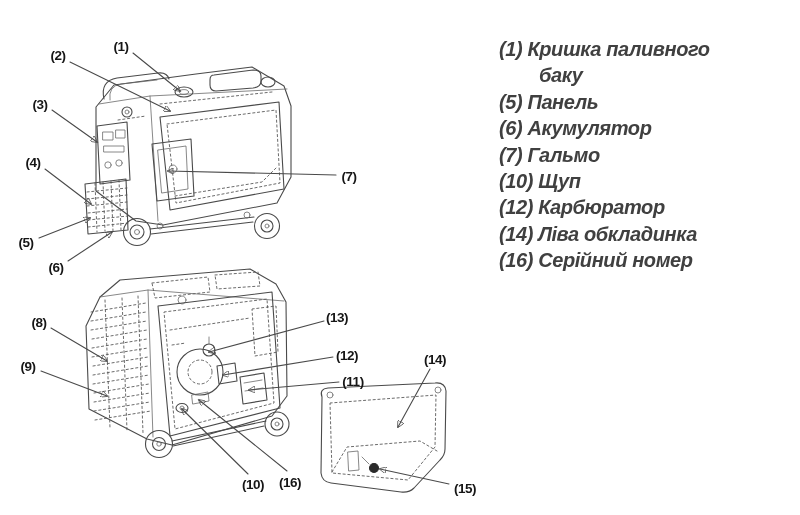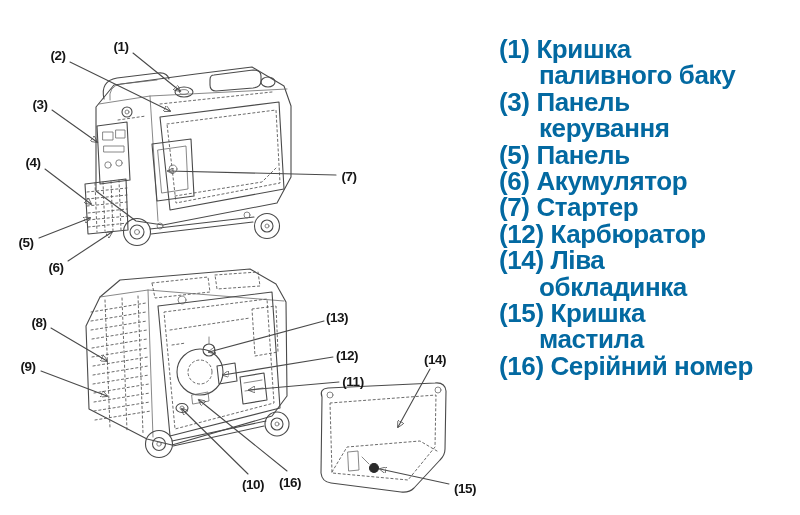--- a/index.html
+++ b/index.html
@@ -18,22 +18,23 @@
   .art .solidfill{fill:#2b2b2b;stroke:#2b2b2b;}
   
   .leader{stroke:#232323;stroke-width:1.7;fill:none;}
   .callout-label{
     font-family:"Liberation Sans", sans-serif;font-weight:bold;font-size:13.5px;
     fill:#161616;letter-spacing:-0.5px;
   }
   
   .legend{
     position:absolute;left:499px;top:36px;width:254px;
-    color:#0369a1;font-weight:bold;font-size:26px;line-height:26.4px;
+    color:#404040;font-weight:bold;font-size:20px;line-height:26.4px;
     letter-spacing:-0.4px;
+    font-style:italic;
   }
   .legend ul{list-style:none;margin:0;padding:0;}
   .legend li{padding-left:40px;text-indent:-40px;}
 </style>
 </head>
 <body>
 
 <div class="stage">
 
   <svg class="figure art" width="490" height="515" viewBox="0 0 490 515">
@@ -180,24 +181,23 @@
         <line x1="449" y1="484" x2="380" y2="469" class="leader" marker-end="url(#arrow)"></line>
         <text x="465" y="492.8" text-anchor="middle" class="callout-label">(15)</text>
         <line x1="287" y1="471" x2="199" y2="400" class="leader" marker-end="url(#arrow)"></line>
         <text x="290" y="486.8" text-anchor="middle" class="callout-label">(16)</text>
       </g>
   </svg>
 
   <div class="legend">
     <ul id="legend-list">
         <li><span>(1)</span><span> Кришка паливного баку</span></li>
-        <li><span>(3)</span><span> Панель керування</span></li>
         <li><span>(5)</span><span> Панель</span></li>
         <li><span>(6)</span><span> Акумулятор</span></li>
-        <li><span>(7)</span><span> Стартер</span></li>
+        <li><span>(7)</span><span> Гальмо</span></li>
+        <li><span>(10)</span><span> Щуп</span></li>
         <li><span>(12)</span><span> Карбюратор</span></li>
         <li><span>(14)</span><span> Ліва обкладинка</span></li>
-        <li><span>(15)</span><span> Кришка мастила</span></li>
         <li><span>(16)</span><span> Серійний номер</span></li>
       </ul>
   </div>
 
 </div>
 
 </body></html>

